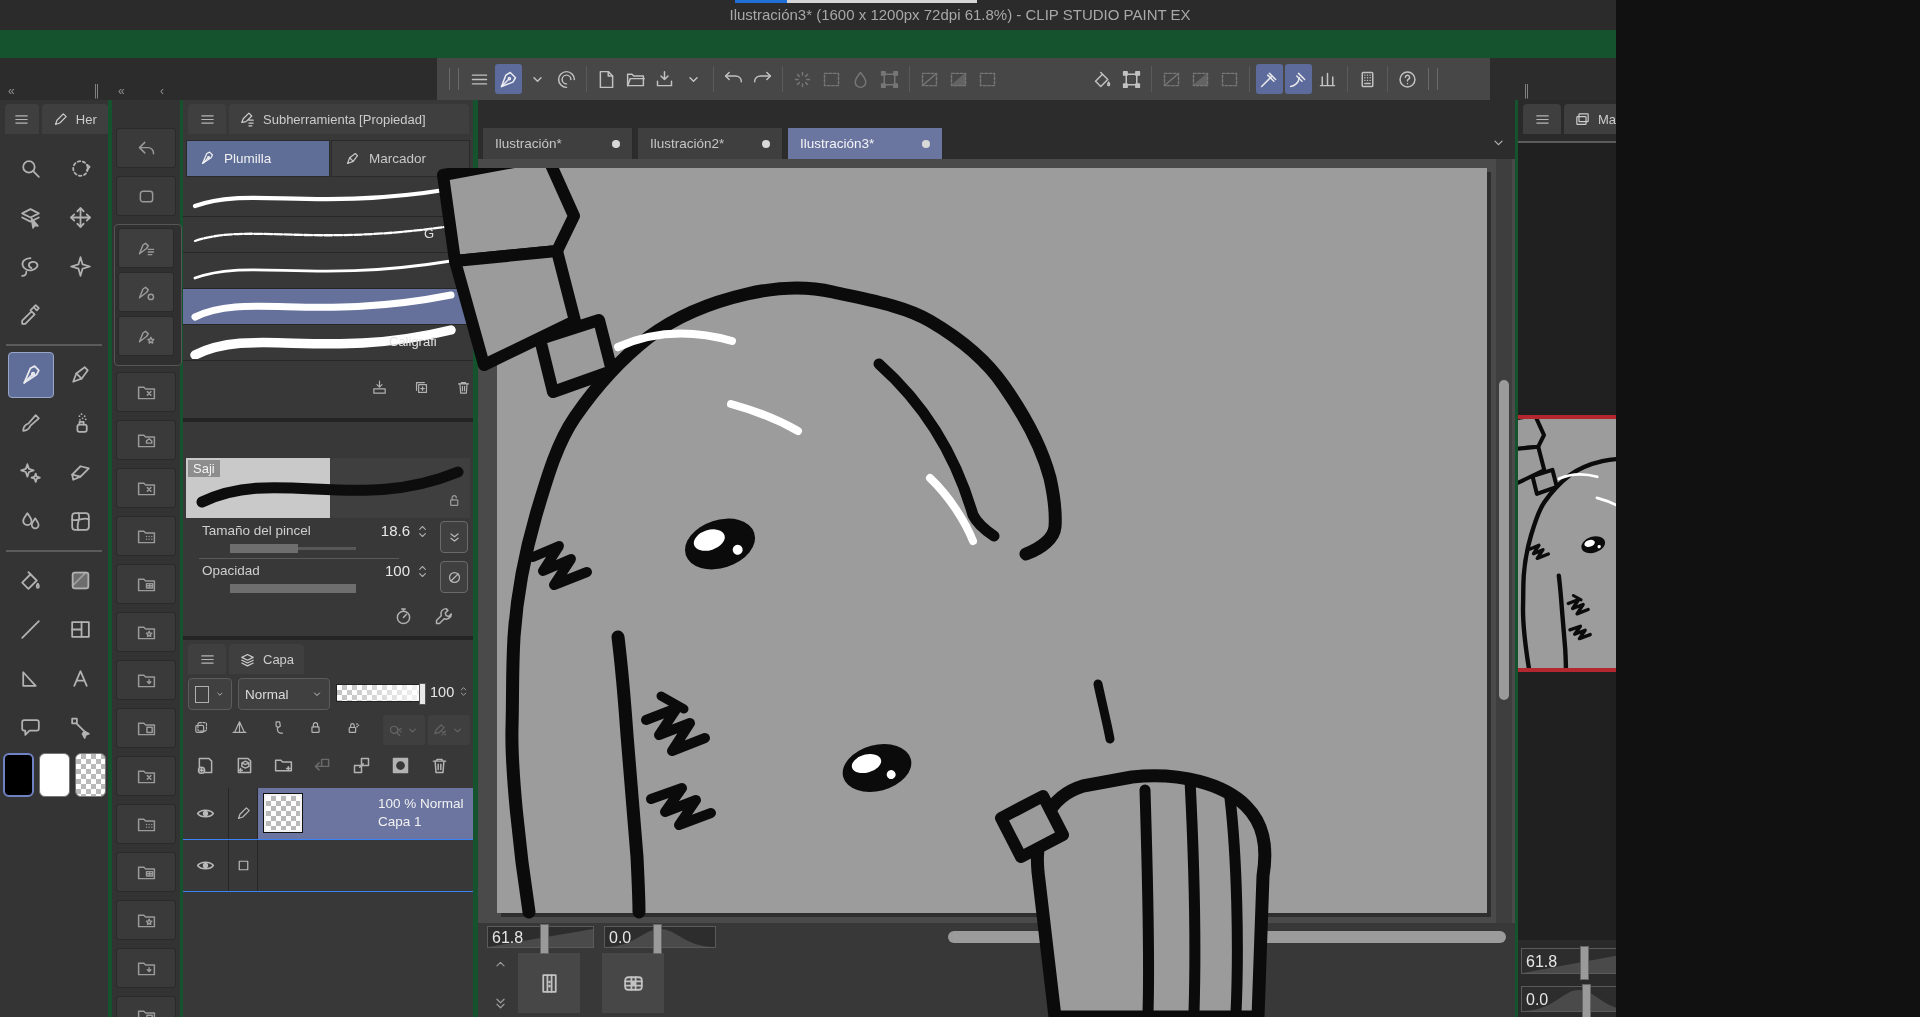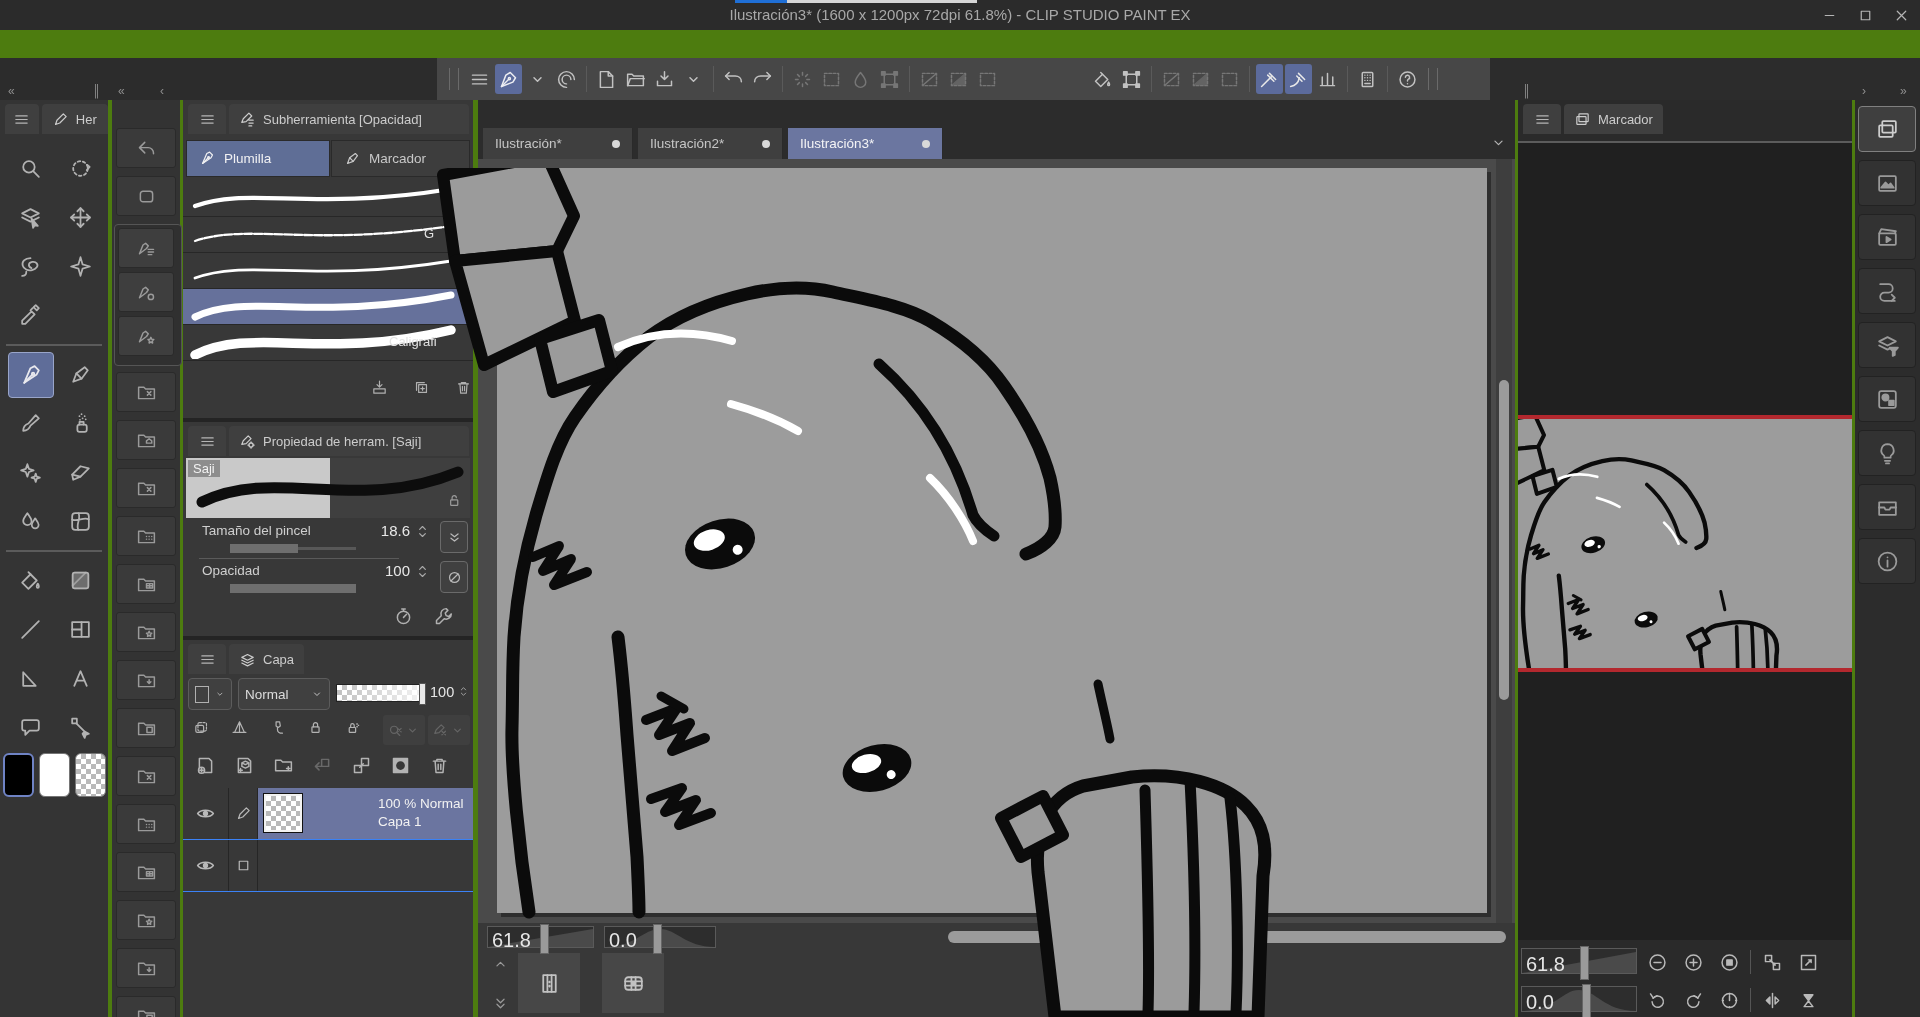--- a/index.html
+++ b/index.html
@@ -1,16 +1,16 @@
 <!DOCTYPE html>
 <html><head>
 <meta charset="utf-8">
 <style>
   html,body{margin:0;padding:0;background:#111;}
-  .app{position:relative;width:1920px;height:1017px;background:#4d7c0f;overflow:hidden;
+  .app{position:relative;width:1616px;height:1017px;background:#14532d;overflow:hidden;
        font-family:"Liberation Sans",sans-serif;color:#cfcfcf;-webkit-font-smoothing:antialiased;}
   .abs{position:absolute;}
   
   .titlebar{left:0;top:0;width:1920px;height:30px;background:#2b2b2b;}
   .title-text{width:100%;text-align:center;line-height:30px;font-size:15px;color:#a8a8a8;}
   .win-btns{right:6px;top:0;height:30px;display:flex;align-items:center;gap:10px;color:#b5b5b5;}
   .win-btn{width:26px;height:22px;display:flex;align-items:center;justify-content:center;cursor:default;}
   .menubar{left:0;top:30px;width:1920px;height:28px;background:#3a3a3a;display:flex;align-items:center;
            padding-left:24px;gap:31px;box-sizing:border-box;font-size:14.5px;color:#d2d2d2;}
   .toolbar-row{left:0;top:58px;width:1920px;height:42px;background:#2c2c2c;}
@@ -66,21 +66,21 @@
   .lyr-btnbox{position:absolute;width:42px;height:30px;background:#454545;border-radius:3px;display:flex;align-items:center;justify-content:center;color:#8a8a8a;opacity:.55;}
   .layer-row{position:absolute;left:0;width:290px;height:51px;border-bottom:1px solid #3b82f6;}
   .layer-row .cell{position:absolute;top:0;height:51px;display:flex;align-items:center;justify-content:center;color:#b9b9b9;}
   .lthumb{position:absolute;width:38px;height:38px;border:2px solid #f2f2f2;outline:1px solid #111;box-sizing:border-box;}
   
   .ctab{position:absolute;top:0;height:31px;background:#3f3f3f;display:flex;align-items:center;font-size:13.5px;color:#c6c6c6;
         padding:0 12px;box-sizing:border-box;border-right:1px solid #2a2a2a;}
   .ctab.sel{background:#6b76a0;color:#f4f4f6;}
   .ctab .dot{width:8px;height:8px;border-radius:50%;background:#d9d9d9;margin-left:auto;}
   .slider-box{position:absolute;height:22px;background:#2d2d2d;border:1px solid #5a5a5a;box-sizing:border-box;}
-  .slider-box .lbl{position:absolute;left:4px;top:2px;font-size:20px;color:#e6e6e6;z-index:2;}
+  .slider-box .lbl{position:absolute;left:4px;top:2px;font-size:16px;color:#e6e6e6;z-index:2;}
   .slider-box .handle{position:absolute;top:-3px;width:7px;height:28px;background:#9a9a9a;border:1px solid #666;z-index:3;}
   .nav-btn{display:flex;align-items:center;justify-content:center;width:30px;height:28px;color:#b9b9b9;}
   .rs-btn{position:absolute;left:3px;width:58px;height:46px;background:#323232;border:1px solid #222;border-radius:4px;
           display:flex;align-items:center;justify-content:center;color:#9a9a9a;box-sizing:border-box;}
   .rs-btn.active{background:#3f3f3f;border:1px solid #808080;color:#cdcdcd;}
 </style>
 </head>
 <body>
 
 <div class="app">
@@ -579,21 +579,21 @@
     <div class="phead">
       <div class="menu-chip">
           <svg class="ic ic-sm" viewBox="0 0 24 24">
             <path d="M4 7h16M4 12h16M4 17h16"></path>
           </svg>
         </div>
       <div class="tab-chip" style="flex:1;margin-right:4px;">
         <svg class="ic ic-sm" viewBox="0 0 24 24">
             <path d="M4 16l2-5 8-8 4 4-8 8-6 1z M14 13h6M14 17h6M14 21h4"></path>
           </svg>
-        <span>Subherramienta [Opacidad]</span>
+        <span>Subherramienta [Propiedad]</span>
       </div>
     </div>
     <div class="abs" style="left:0;top:40px;width:290px;height:38px;" id="subtooltabs">
         <div class="st-tab sel" style="left:3px;width:144px">
     <svg class="ic ic-sm" viewBox="0 0 24 24">
             <path d="M5 19L11 5l4-2 4 4-2 4L5 19z"></path>
             <path d="M5 19l8-8"></path>
             <circle cx="13.5" cy="10.5" r="1.2"></circle>
           </svg>
           <span>Plumilla</span>
@@ -648,35 +648,20 @@
           </svg></div>
         <div class="cmd-ic" style="left:272px;top:18px"><svg class="ic ic-sm" viewBox="0 0 24 24">
             <path d="M5 7h14M9 7V5h6v2"></path>
             <path d="M7 7l1 13h8l1-13"></path>
             <path d="M10.5 10.5v6M13.5 10.5v6"></path>
           </svg></div>
       </div>
     <div class="abs" style="left:0;top:318px;width:290px;height:4px;background:#242424;"></div>
 
     <div class="abs" style="left:0;top:322px;width:290px;height:214px;">
-      <div class="phead">
-        <div class="menu-chip">
-            <svg class="ic ic-sm" viewBox="0 0 24 24">
-              <path d="M4 7h16M4 12h16M4 17h16"></path>
-            </svg>
-          </div>
-        <div class="tab-chip" style="flex:1;margin-right:4px;">
-          <svg class="ic ic-sm" viewBox="0 0 24 24">
-              <path d="M4 16l2-5 7-7 4 4-7 7-6 1z"></path>
-              <circle cx="17" cy="17" r="3"></circle>
-              <path d="M17 12.5v2M17 19.5v2M12.5 17h2M19.5 17h2"></path>
-            </svg>
-          <span>Propiedad de herram. [Saji]</span>
-        </div>
-      </div>
 
       <div class="abs" style="left:3px;top:36px;width:284px;height:60px;background:#3f3f3f;overflow:hidden;">
         <div class="abs" style="left:0;top:0;width:144px;height:60px;background:#c9c9c9;"></div>
         <svg class="abs" style="left:0;top:0;" width="284" height="60" viewBox="0 0 284 60">
           <path d="M16 44 C 90 8, 170 56, 272 14" stroke="#0d0d0d" stroke-width="11" fill="none" stroke-linecap="round"></path>
         </svg>
         <span class="abs" style="left:2px;top:2px;background:#8d8d8d;color:#f3f3f3;font-size:13px;padding:1px 5px;">Saji</span>
         <svg class="abs ic ic-sm" style="right:8px;top:34px;color:#9b9b9b;" viewBox="0 0 24 24">
             <rect x="8" y="11" width="10" height="8" rx="1"></rect>
             <path d="M10 11V8a3 3 0 0 1 6 0"></path>

